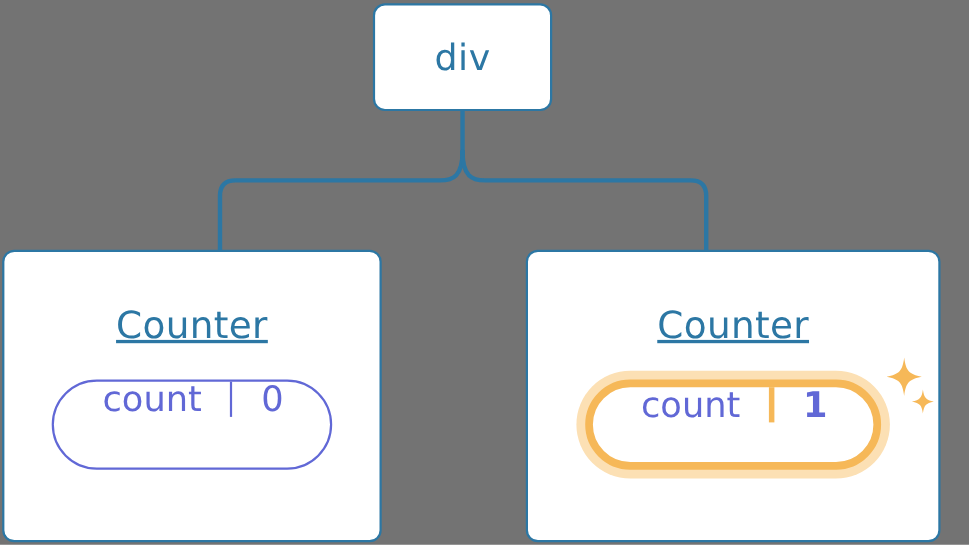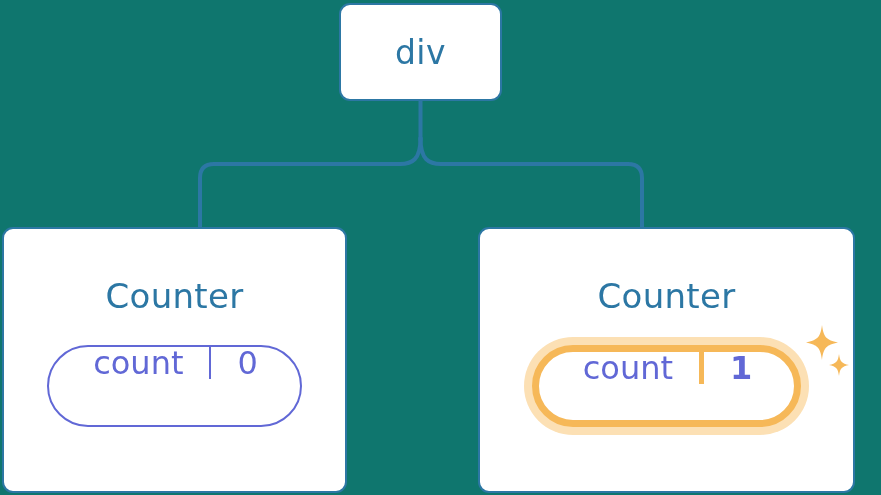--- a/index.html
+++ b/index.html
@@ -11,21 +11,21 @@
     width: 881px;
     height: 495px;
     overflow: hidden;
     font-family: "DejaVu Sans", sans-serif;
   }
 
   #canvas {
     position: relative;
     width: 881px;
     height: 495px;
-    background: #0f766e;
+    background: #737373;
     overflow: hidden;
   }
 
   
   #connectors {
     position: absolute;
     left: 0;
     top: 0;
     width: 881px;
     height: 495px;
@@ -75,20 +75,21 @@
     width: 377px;
     height: 266px;
   }
 
   .card-title {
     font-size: 34px;
     color: #2c77a4;
     line-height: 1;
     margin-top: 50px;
     letter-spacing: 0.3px;
+    text-decoration: underline;
   }
 
   
   .pill-wrap {
     position: relative;
     margin-top: 32px;
   }
 
   .pill {
     position: relative;

